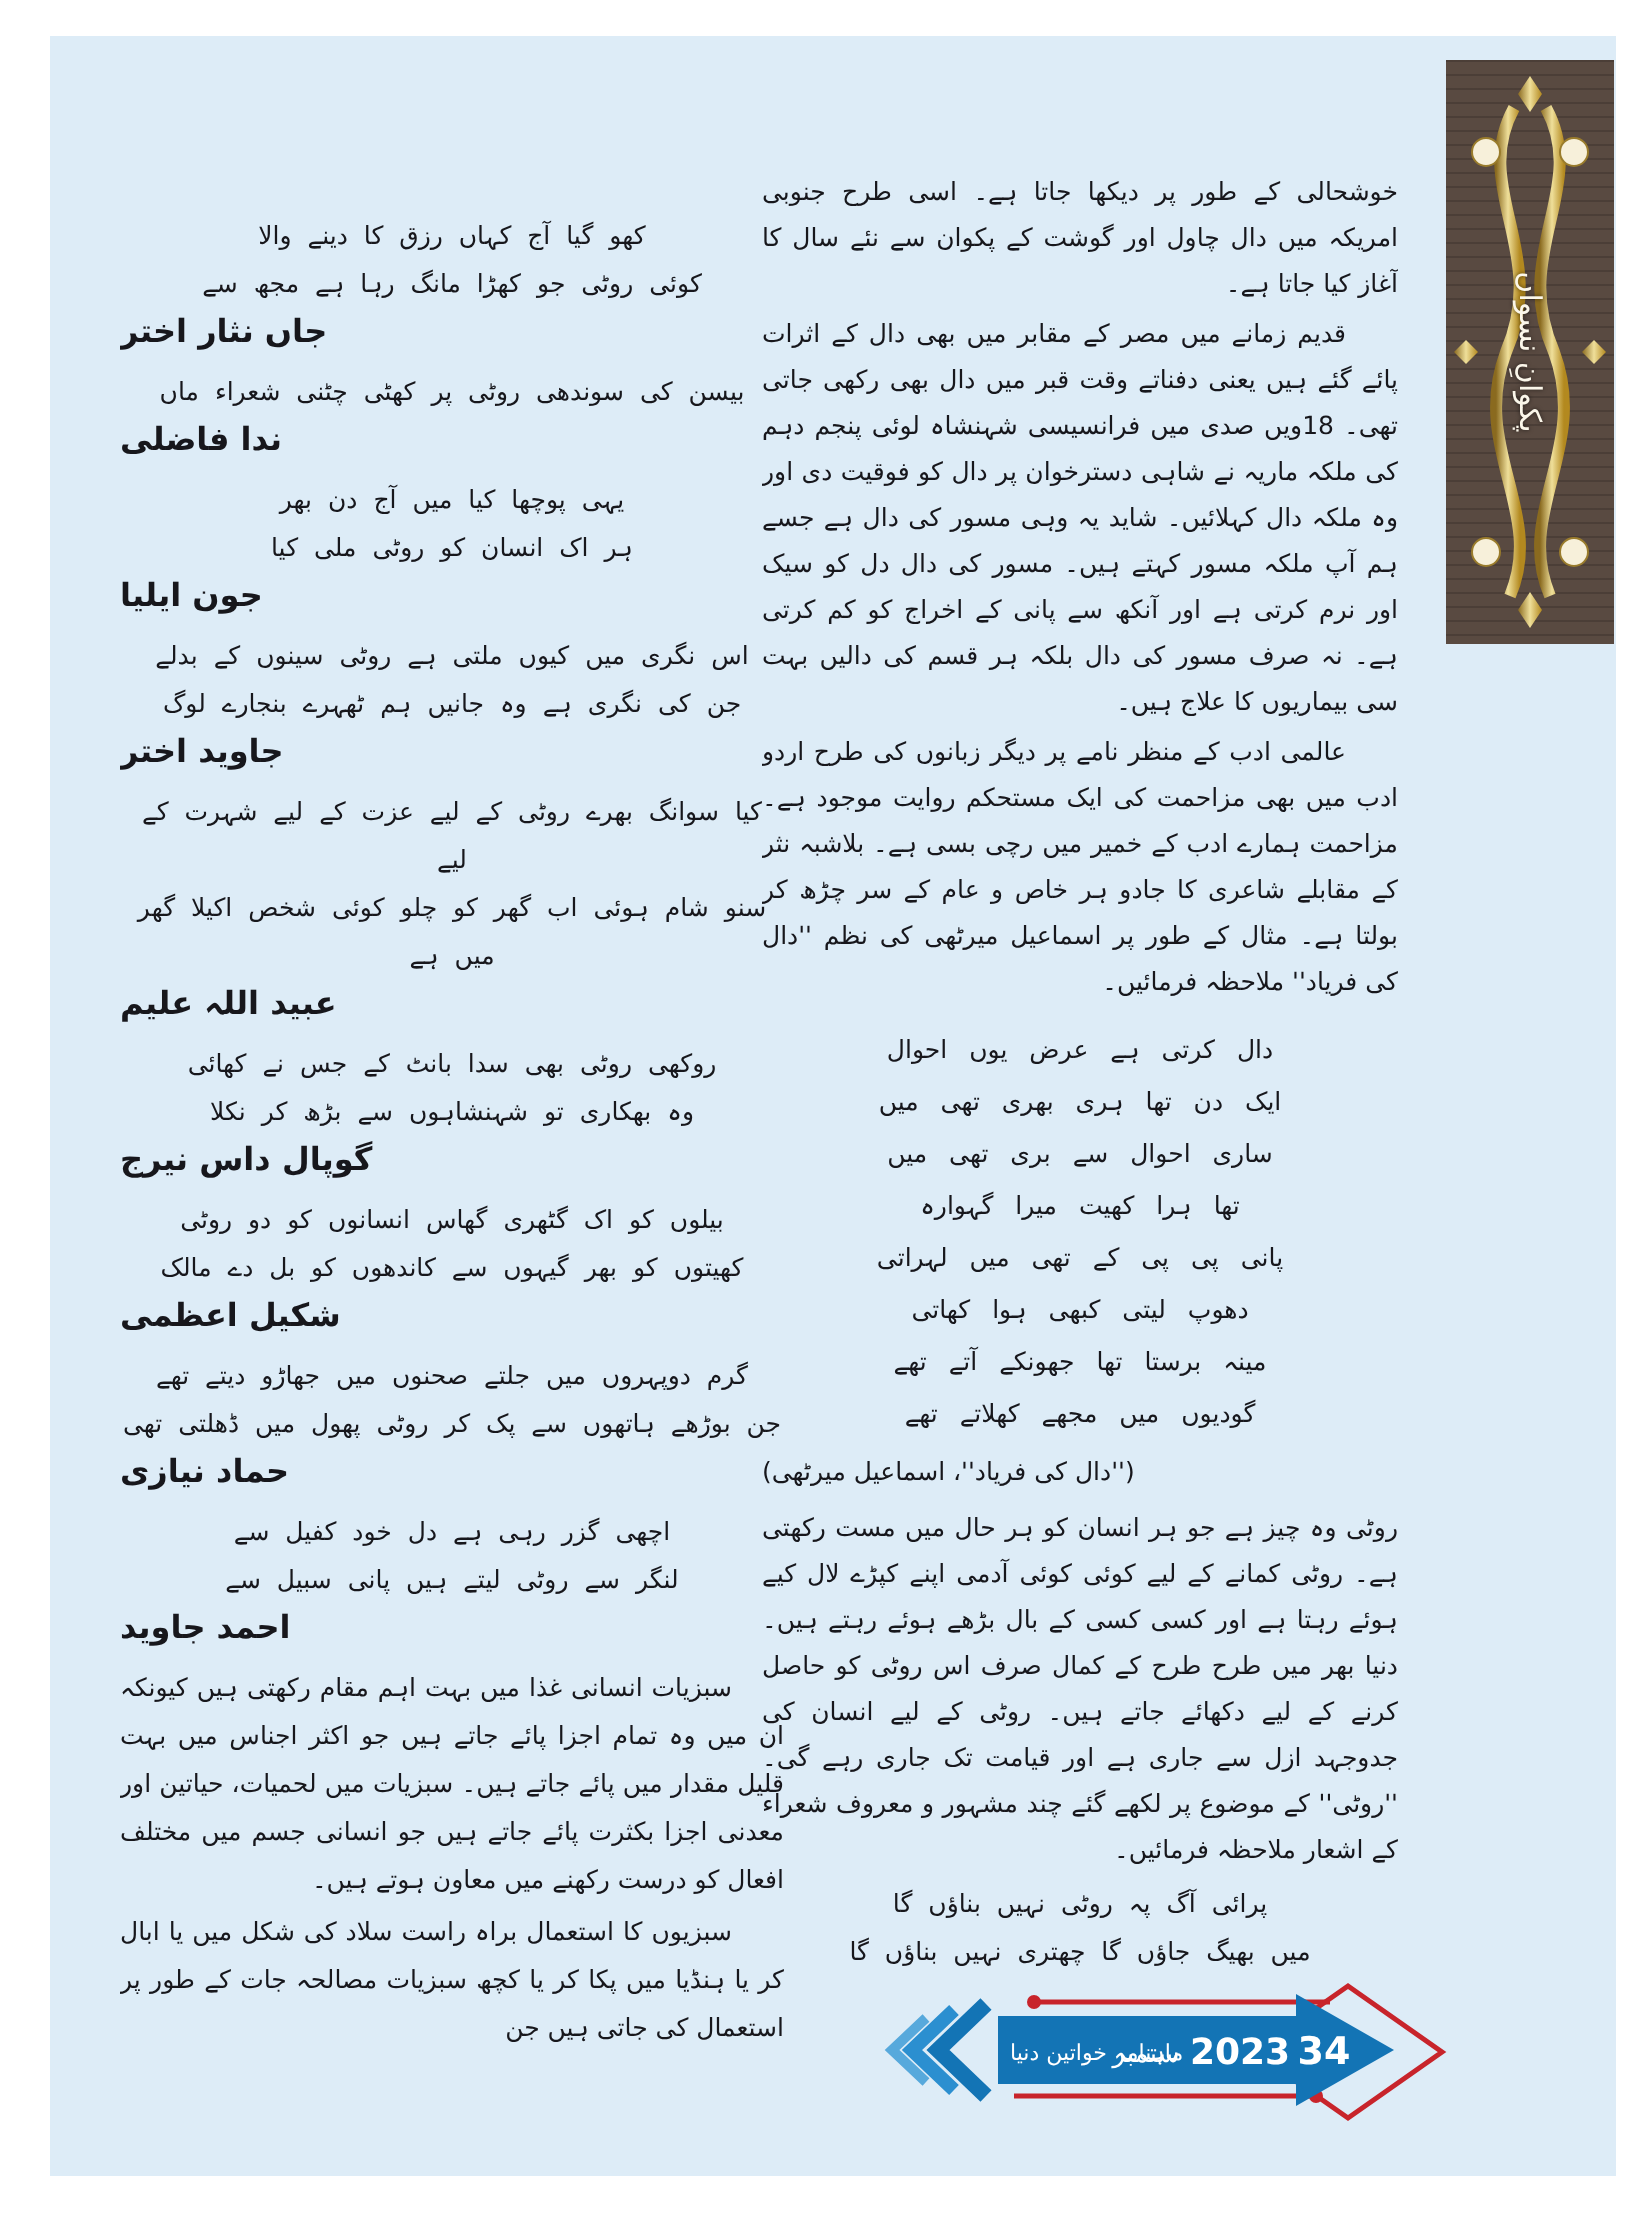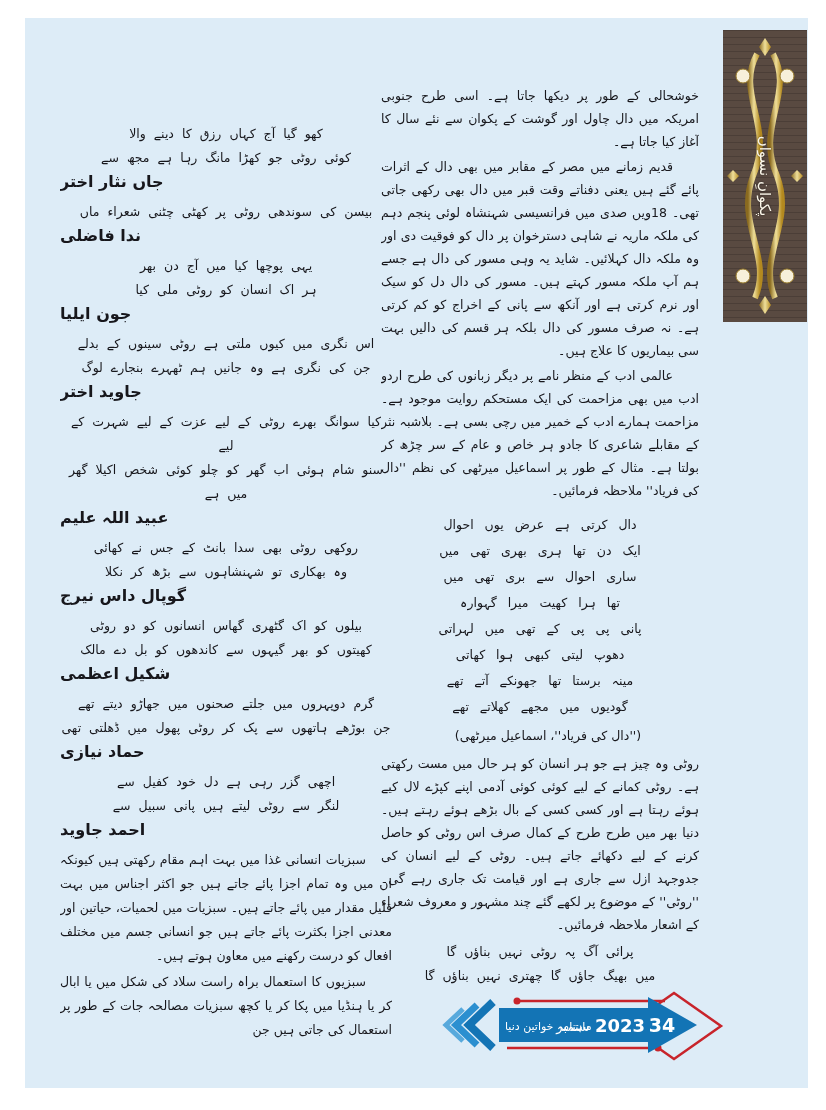--- a/index.html
+++ b/index.html
@@ -12,27 +12,27 @@
                background:#594a41;
                background-image:repeating-linear-gradient(180deg,rgba(0,0,0,.16) 0 1px,transparent 1px 7px);}
   .section-tab svg{position:absolute;inset:0;}
   .tab-label{position:absolute;left:0;top:0;width:84px;height:292px;
              display:flex;align-items:center;justify-content:center;
              transform:rotate(90deg);color:#fbf7ea;font-size:15px;
              letter-spacing:1px;white-space:nowrap;text-shadow:0 0 2px rgba(0,0,0,.6);}
   
   .col{position:absolute;color:#17171c;font-size:12.5px;overflow:hidden;}
   .col-right{left:356px;top:66px;width:318px;height:908px;}
-  .col-left{left:35px;top:100px;width:332px;height:920px;}
+  .col-left{left:35px;top:84px;width:332px;height:920px;}
   .para{margin:0 0 2px 0;text-align:justify;line-height:23px;}
   .para.indent{text-indent:26px;}
   .col-left .para{line-height:24px;}
   .poem{margin:10px 0 4px 0;}
   .poem-line{text-align:center;line-height:26px;word-spacing:7px;}
-  .attribution{text-align:center;line-height:24px;margin:0 0 4px 16px;}
+  .attribution{text-align:left;line-height:24px;margin:0 0 4px 0;}
   .couplet{margin:4px 0 0 0;}
   .couplet-line{text-align:center;line-height:24px;word-spacing:4px;}
   .poet-name{text-align:left;font-weight:bold;font-size:16px;line-height:20px;
              margin:2px 0 8px 0;}
   
   .footer-svg{position:absolute;left:0;top:972px;width:783px;height:110px;direction:ltr;}
 </style>
 </head>
 <body>
 

